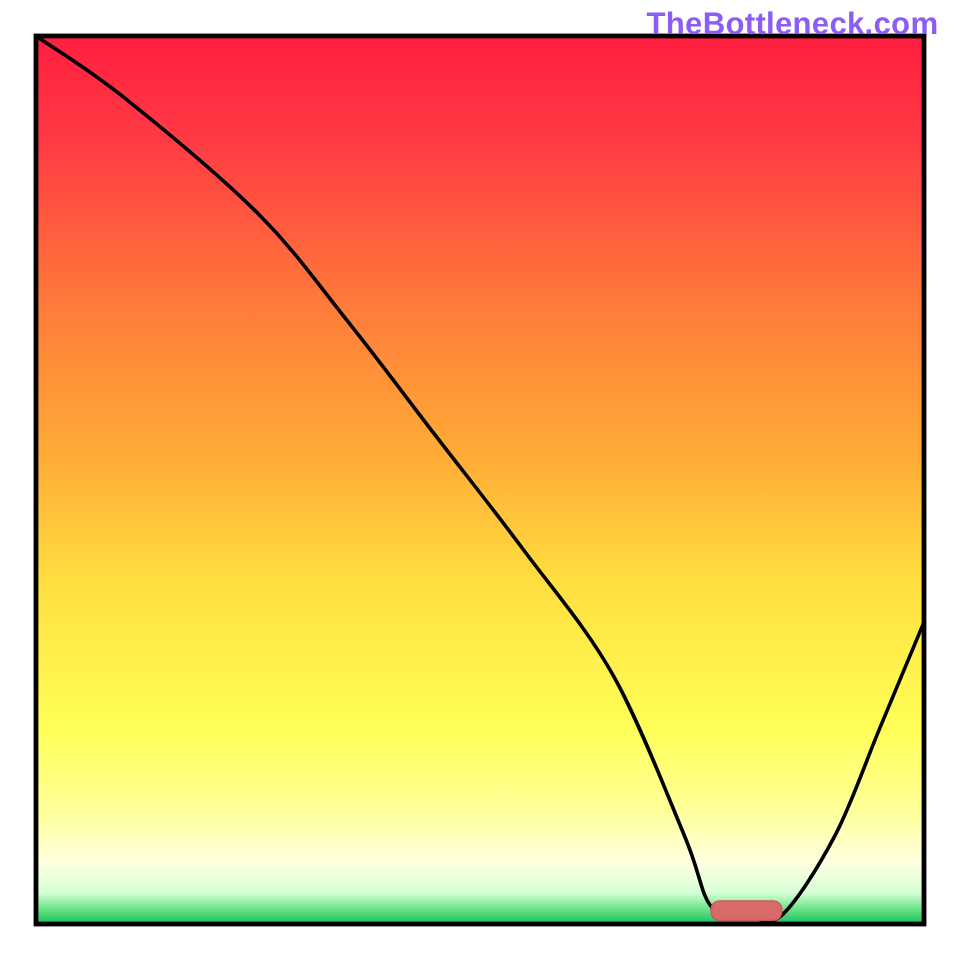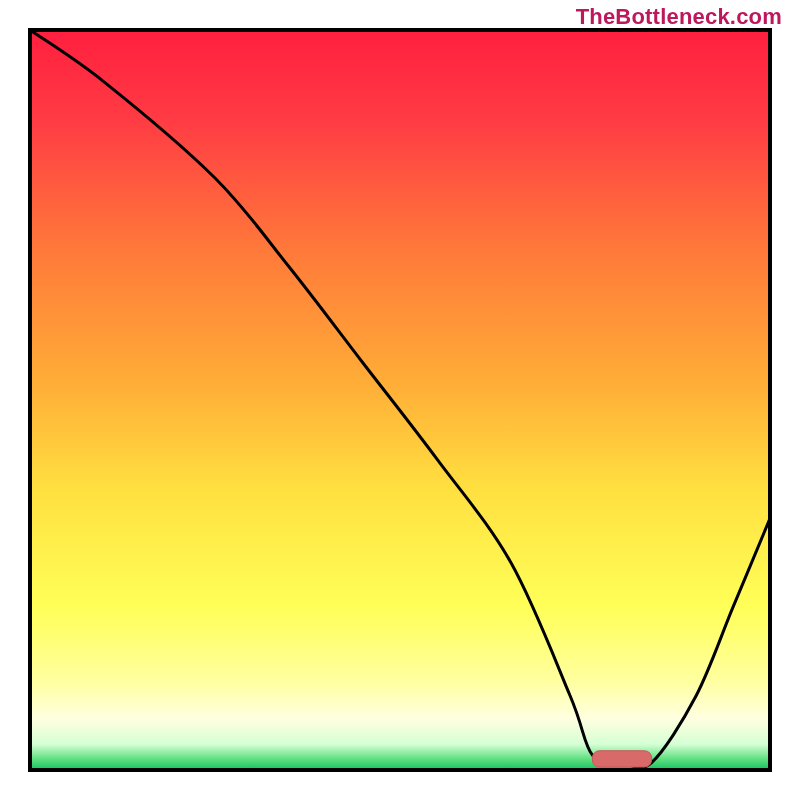--- a/index.html
+++ b/index.html
@@ -12,23 +12,23 @@
   }
   .stage {
     position: relative;
     width: 800px;
     height: 800px;
   }
   .watermark {
     position: absolute;
     top: 4px;
     right: 18px;
-    font-size: 22px;
+    font-size: 26px;
     font-weight: 600;
-    color: #be185d;
+    color: #8b5cf6;
     letter-spacing: 0.2px;
     user-select: none;
   }
   svg {
     display: block;
   }
 </style>
 </head>
 <body>
 

